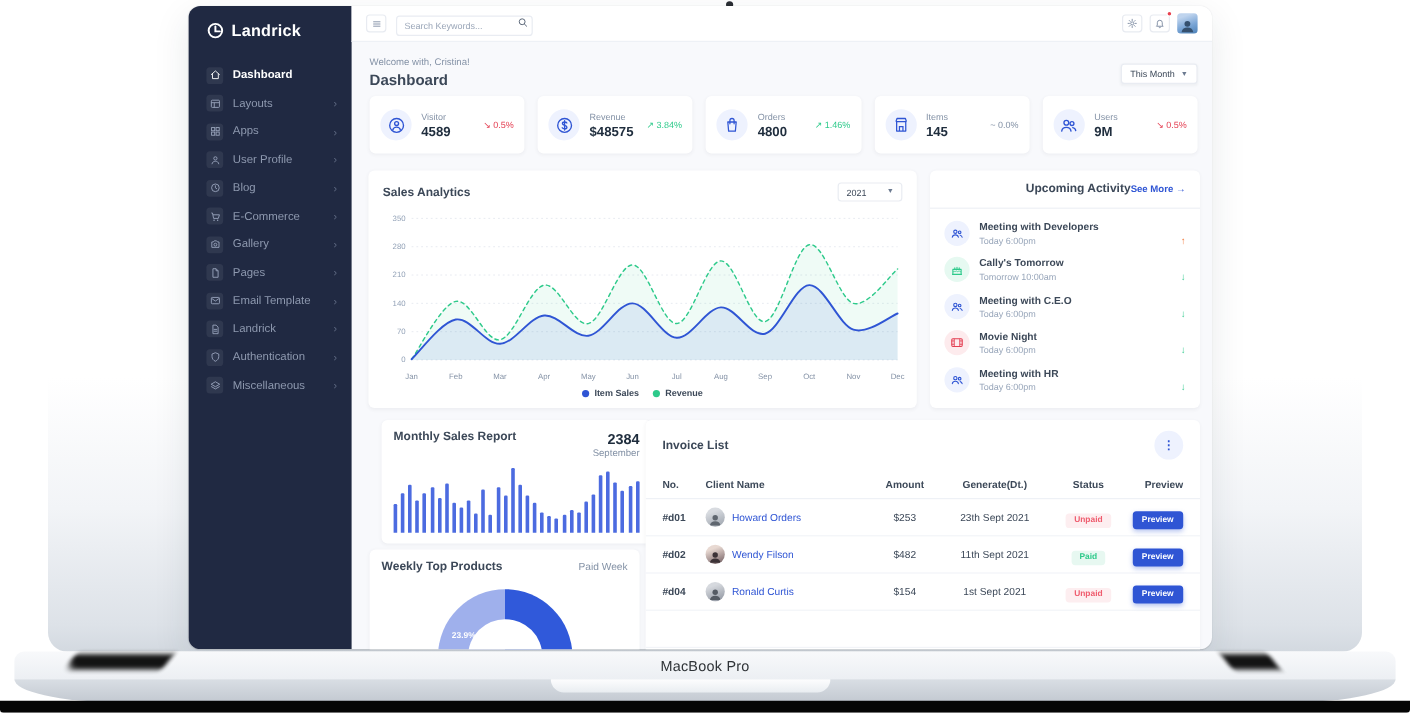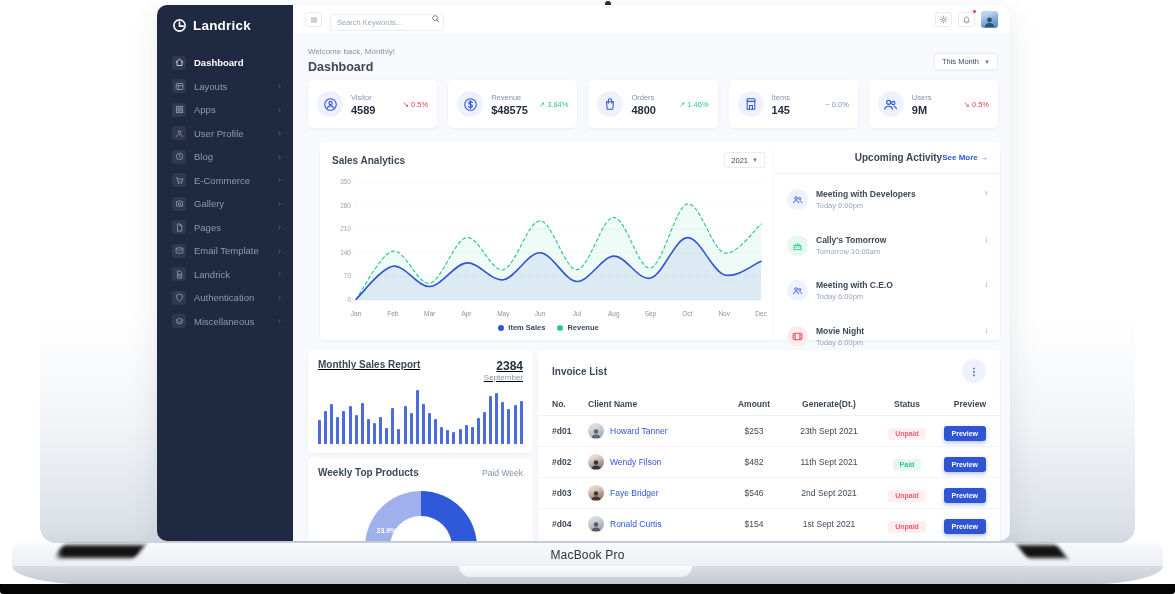--- a/index.html
+++ b/index.html
@@ -79,54 +79,54 @@
   .stat-label { font-size:7.5px; color:#8492a6; margin-bottom:2px; }
   .stat-value { font-size:11px; font-weight:bold; color:#1f2d3d; }
   .stat-delta { font-size:7.5px; white-space:nowrap; }
   .delta-down { color:#e43f52; } .delta-up { color:#2eca8b; } .delta-flat { color:#8492a6; }
 
   
   .card { position:absolute; background:#fff; border-radius:5px; box-shadow:0 1px 3px rgba(60,72,88,.06); }
   .card-title { font-size:10px; font-weight:bold; color:#3c4858; }
 
   
-  .sales { left:27px; top:107px; width:457px; height:198px; }
+  .sales { left:14px; top:107px; width:457px; height:198px; }
   .sales-head { display:flex; align-items:center; justify-content:space-between; padding:10px 12px 2px; }
-  .year-select { height:16px; padding:0 6px; border:1px solid #e9ecf2; border-radius:3px; display:flex; align-items:center; gap:4px;
+  .year-select { height:16px; padding:0 6px; border:1px solid #e9ecf2; border-radius:3px; display:flex; align-items:center; gap:17px;
                  font-size:7.5px; color:#3c4858; cursor:pointer; }
   .legend { display:flex; justify-content:center; gap:12px; margin-top:1px; }
   .leg-item { display:flex; align-items:center; gap:4px; font-size:7.5px; color:#3c4858; font-weight:bold; }
   .leg-dot { width:6px; height:6px; border-radius:50%; }
 
   
   .upcoming { left:482px; top:107px; width:225px; height:198px; }
   .up-head { display:flex; align-items:center; justify-content:flex-end; padding:10px 12px; border-bottom:1px solid #eef1f6; }
   .see-more { font-size:8px; color:#2f55d4; font-weight:bold; cursor:pointer; }
-  .up-item { display:flex; align-items:flex-start; gap:8px; padding:0 12px; height:30.5px;margin-top:15px; }
+  .up-item { display:flex; align-items:flex-end; gap:8px; padding:0 12px; height:30.5px; }
   .up-ico { width:21px; height:21px; border-radius:50%; display:flex; align-items:center; justify-content:center; flex:none; }
   .up-ico.people { background:#eef2fe; color:#2f55d4; }
   .up-ico.cake   { background:#e6f9f1; color:#2eca8b; }
   .up-ico.film   { background:#fdebed; color:#e43f52; }
   .up-mid { flex:1; }
   .up-title { font-size:8.5px; font-weight:bold; color:#3c4858; margin-bottom:2px; }
   .up-time { font-size:7.5px; color:#98a6ba; }
   .up-arrow { font-size:8px; font-weight:bold; }
   .arr-up { color:#f0793a; } .arr-down { color:#2eca8b; }
 
   
-  .monthly { left:15px; top:315px; width:225px; height:103px; padding:9px 10px;text-decoration:underline; }
+  .monthly { left:25px; top:315px; width:225px; height:103px; padding:9px 10px; }
   .mon-head { display:flex; justify-content:space-between; }
   .mon-val { font-size:12px; font-weight:bold; color:#1f2d3d; text-align:right; }
   .mon-month { font-size:8px; color:#8492a6; text-align:right; margin-top:0; }
   .bars { position:absolute; left:10px; right:10px; bottom:9px; height:54px; display:flex; align-items:flex-end; justify-content:space-between; }
   .bar { width:3px; background:#4c6be0; border-radius:1px 1px 0 0; }
 
   
   .weekly { left:15px; top:423px; width:225px; height:130px; padding:9px 10px; overflow:hidden; }
-  .wk-head { display:flex; justify-content:space-between; align-items:flex-end; }
+  .wk-head { display:flex; justify-content:space-between; align-items:flex-start; }
   .wk-period { font-size:8.5px; color:#8492a6; }
   .donut { position:absolute; left:50%; margin-left:-56px; top:33px; width:112px; height:112px; border-radius:50%; }
   .donut-hole { position:absolute; left:25px; top:25px; width:62px; height:62px; border-radius:50%; background:#fff; }
   .donut-label { position:absolute; color:#fff; font-size:7px; font-weight:bold; }
 
   
   .invoice { left:245px; top:315px; width:462px; height:240px; overflow:hidden; }
   .inv-head { display:flex; align-items:center; justify-content:space-between; padding:9px 14px; }
   .dots-btn { width:24px; height:24px; border-radius:50%; background:#eef2fe; color:#2f55d4; font-size:10px; font-weight:bold;
               display:flex; align-items:center; justify-content:center; cursor:pointer; }
@@ -431,21 +431,21 @@
           <div class="avatar-sm">
               <svg class="ic" width="13" height="13" viewBox="0 0 24 24" style="color:#35506e">
                 <use href="#i-person"></use>
               </svg>
             </div>
         </div>
       </div>
 
       <div class="content">
         <div class="page-head">
-          <div class="welcome">Welcome back, Monthly!</div>
+          <div class="welcome">Welcome with, Cristina!</div>
           <div class="page-title">Dashboard</div>
         </div>
         <div class="period-select">
           <span>This Month</span>
           <span class="caret">▼</span>
         </div>
 
         <div class="stats">
           <div class="stat-card">
             <div class="stat-ico">
@@ -700,21 +700,21 @@
             <span class="th c-right">Preview</span>
           </div>
           <div class="inv-grid inv-row">
             <span class="td td-no">#d01</span>
             <span class="client">
                 <span class="avatar av1">
                   <svg class="ic" width="12" height="12" viewBox="0 0 24 24">
                     <use href="#i-person" class="ph"></use>
                   </svg>
                 </span>
-                <span class="client-name">Howard Tanner</span>
+                <span class="client-name">Howard Orders</span>
               </span>
             <span class="td c-center">$253</span>
             <span class="td c-center">23th Sept 2021</span>
             <span class="c-center"><span class="pill pill-unpaid">Unpaid</span></span>
             <span class="c-right"><button class="preview-btn">Preview</button></span>
           </div>
           <div class="inv-grid inv-row">
             <span class="td td-no">#d02</span>
             <span class="client">
                 <span class="avatar av2">
@@ -723,35 +723,20 @@
                   </svg>
                 </span>
                 <span class="client-name">Wendy Filson</span>
               </span>
             <span class="td c-center">$482</span>
             <span class="td c-center">11th Sept 2021</span>
             <span class="c-center"><span class="pill pill-paid">Paid</span></span>
             <span class="c-right"><button class="preview-btn">Preview</button></span>
           </div>
           <div class="inv-grid inv-row">
-            <span class="td td-no">#d03</span>
-            <span class="client">
-                <span class="avatar av3">
-                  <svg class="ic" width="12" height="12" viewBox="0 0 24 24">
-                    <use href="#i-person" class="ph"></use>
-                  </svg>
-                </span>
-                <span class="client-name">Faye Bridger</span>
-              </span>
-            <span class="td c-center">$546</span>
-            <span class="td c-center">2nd Sept 2021</span>
-            <span class="c-center"><span class="pill pill-unpaid">Unpaid</span></span>
-            <span class="c-right"><button class="preview-btn">Preview</button></span>
-          </div>
-          <div class="inv-grid inv-row">
             <span class="td td-no">#d04</span>
             <span class="client">
                 <span class="avatar av4">
                   <svg class="ic" width="12" height="12" viewBox="0 0 24 24">
                     <use href="#i-person" class="ph"></use>
                   </svg>
                 </span>
                 <span class="client-name">Ronald Curtis</span>
               </span>
             <span class="td c-center">$154</span>

